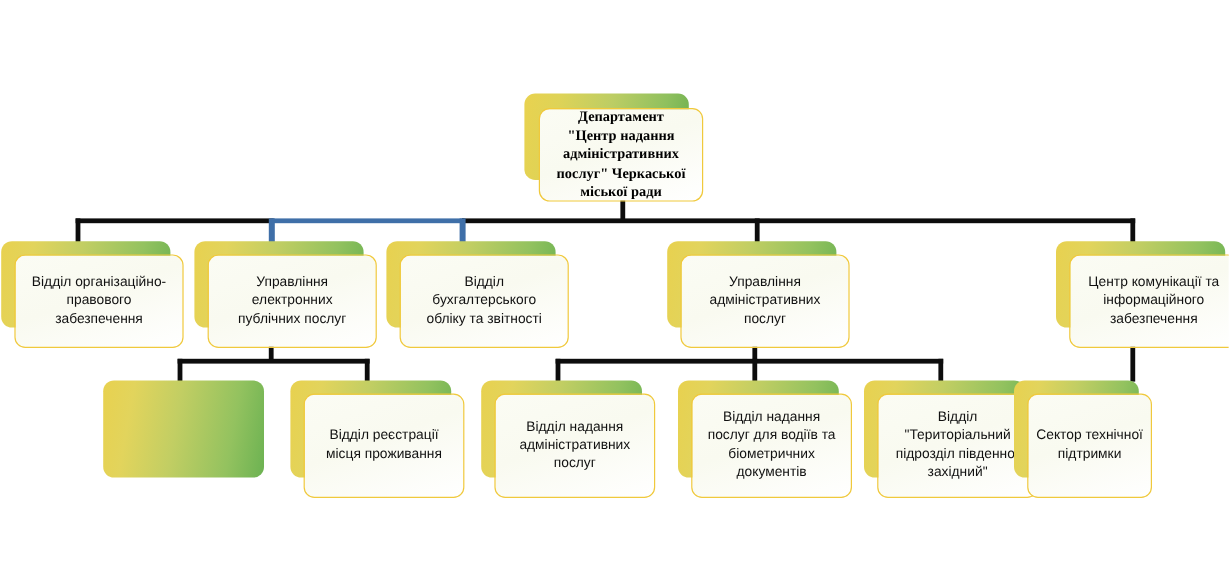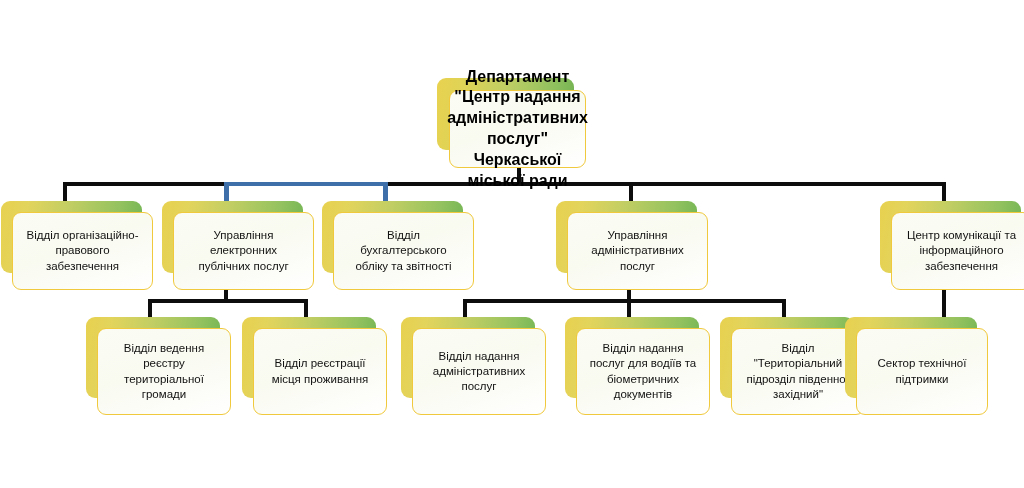--- a/index.html
+++ b/index.html
@@ -68,23 +68,23 @@
   .node.root .back {
     right: 12px;
     bottom: 18px;
     background: linear-gradient(100deg, #e9d24f 0%, #ded357 20%, #bccd64 50%, #8fc05e 80%, #6aae4e 100%);
   }
   .node.root .front {
     left: 12px;
     top: 12px;
   }
   .node.root .label {
-    font-family: Liberation Sans, sans-serif;
+    font-family: Liberation Serif, serif;
     font-weight: bold;
-    font-size: 16px;
+    font-size: 12px;
     line-height: 1.30;
     color: #000000;
   }
 </style>
 </head>
 <body>
 
 <div id="chart">
 
   <div class="conn" style="left:517px; top:167px; width:4px; height:17px;"></div>
@@ -165,26 +165,20 @@
     <div class="back"></div>
     <div class="front">
       <div class="label">Центр комунікації та
 інформаційного
 забезпечення</div>
     </div>
   </div>
 
   <div class="node" style="left:86px; top:317px; width:145px; height:98px;">
     <div class="back"></div>
-    <div class="front">
-      <div class="label">Відділ ведення
-реєстру
-територіальної
-громади</div>
-    </div>
   </div>
 
   <div class="node" style="left:242px; top:317px; width:145px; height:98px;">
     <div class="back"></div>
     <div class="front">
       <div class="label">Відділ реєстрації
 місця проживання</div>
     </div>
   </div>
 
@@ -210,21 +204,21 @@
   <div class="node" style="left:720px; top:317px; width:145px; height:98px;">
     <div class="back"></div>
     <div class="front">
       <div class="label">Відділ
 "Територіальний
 підрозділ південно-
 західний"</div>
     </div>
   </div>
 
-  <div class="node" style="left:845px; top:317px; width:143px; height:98px;">
+  <div class="node" style="left:845px; top:317px; width:115px; height:98px;">
     <div class="back"></div>
     <div class="front">
       <div class="label">Сектор технічної
 підтримки</div>
     </div>
   </div>
 
 </div>
 
 </body></html>

